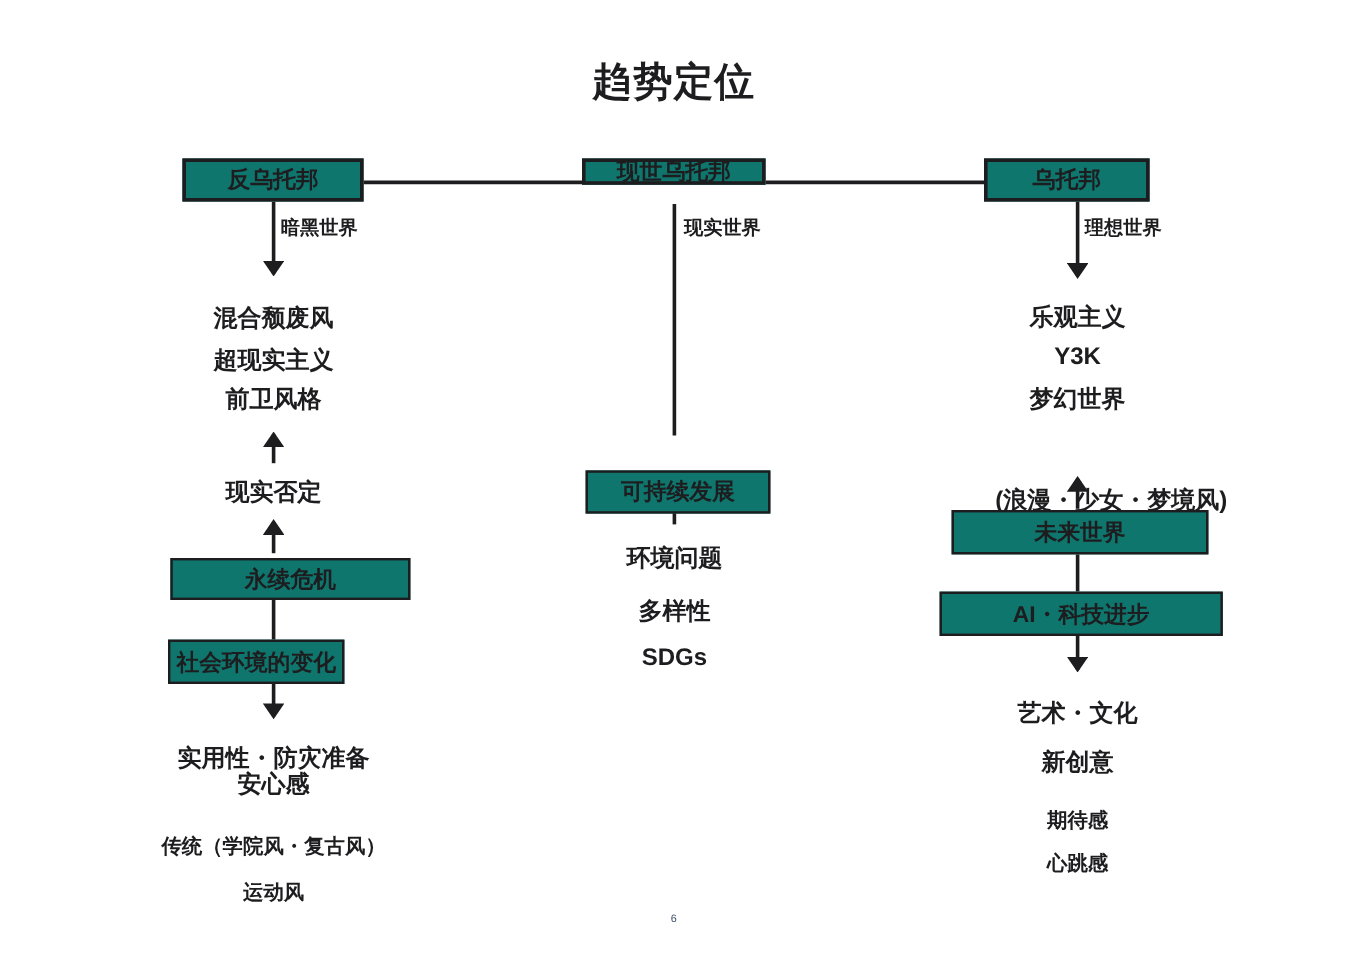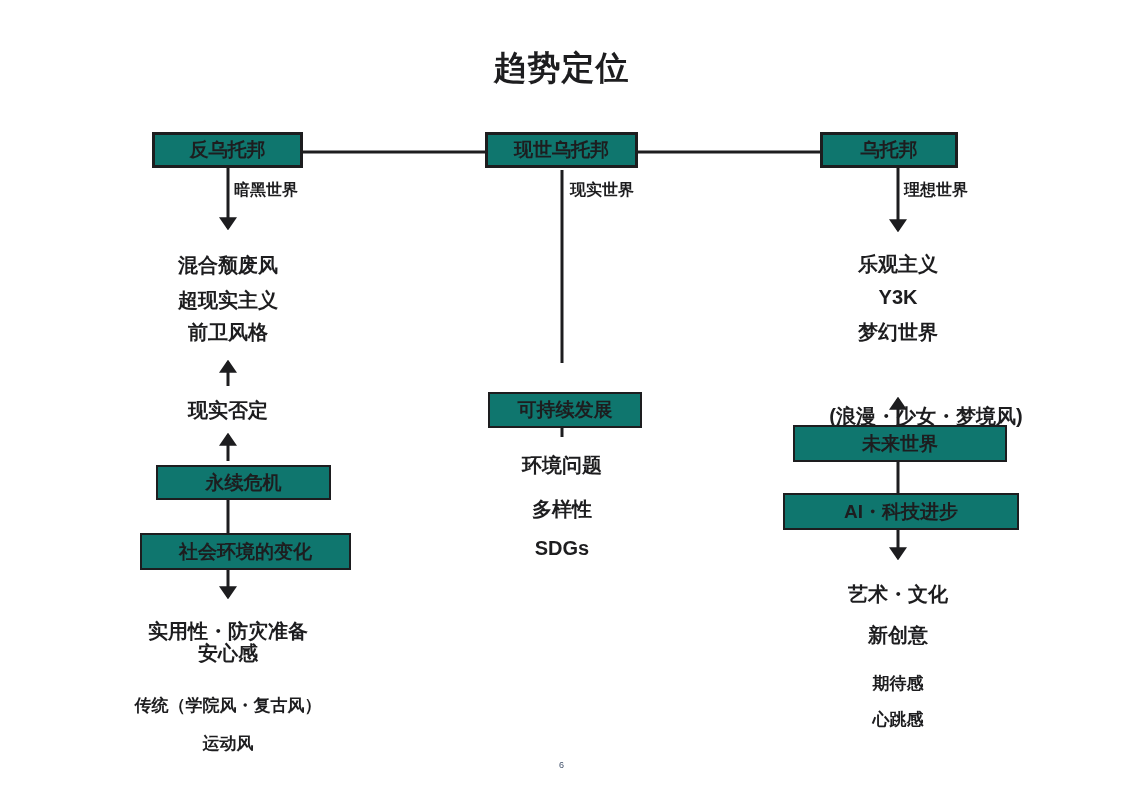--- a/index.html
+++ b/index.html
@@ -63,34 +63,34 @@
       <line x1="898" y1="168" x2="898" y2="230" marker-end="url(#arrow)"></line>
       <line x1="898" y1="424" x2="898" y2="399" marker-end="url(#arrow)"></line>
       <line x1="898" y1="462" x2="898" y2="493"></line>
       <line x1="898" y1="530" x2="898" y2="558" marker-end="url(#arrow)"></line>
     </g>
   </svg>
 
   <div class="title">趋势定位</div>
 
   <div class="node" style="left:152px;top:132px;width:151px;height:36px;">反乌托邦</div>
-  <div class="node" style="left:485px;top:132px;width:153px;height:36px;">现世乌托邦</div>
+  <div class="node" style="left:485px;top:132px;width:153px;height:22px;">现世乌托邦</div>
   <div class="node" style="left:820px;top:132px;width:138px;height:36px;">乌托邦</div>
 
   <div class="edge-label" style="left:234px;top:180px;">暗黑世界</div>
   <div class="edge-label" style="left:570px;top:180px;">现实世界</div>
   <div class="edge-label" style="left:904px;top:180px;">理想世界</div>
 
   <div class="kw" style="left:228px;top:252px;">混合颓废风</div>
   <div class="kw" style="left:228px;top:287px;">超现实主义</div>
   <div class="kw" style="left:228px;top:319px;">前卫风格</div>
   <div class="kw" style="left:228px;top:397px;">现实否定</div>
 
-  <div class="node thin" style="left:156px;top:465px;width:175px;height:35px;">永续危机</div>
-  <div class="node thin" style="left:140px;top:533px;width:211px;height:37px;">社会环境的变化</div>
+  <div class="node thin" style="left:142px;top:465px;width:200px;height:35px;">永续危机</div>
+  <div class="node thin" style="left:140px;top:533px;width:147px;height:37px;">社会环境的变化</div>
 
   <div class="kw" style="left:228px;top:618px;">实用性・防灾准备</div>
   <div class="kw" style="left:228px;top:640px;">安心感</div>
   <div class="kw small" style="left:228px;top:694px;">传统（学院风・复古风）</div>
   <div class="kw small" style="left:228px;top:732px;">运动风</div>
 
   <div class="node thin" style="left:488px;top:363px;width:154px;height:36px;margin-top:29px;">可持续发展</div>
   <div class="kw" style="left:562px;top:452px;">环境问题</div>
   <div class="kw" style="left:562px;top:496px;">多样性</div>
   <div class="kw" style="left:562px;top:537px;">SDGs</div>

